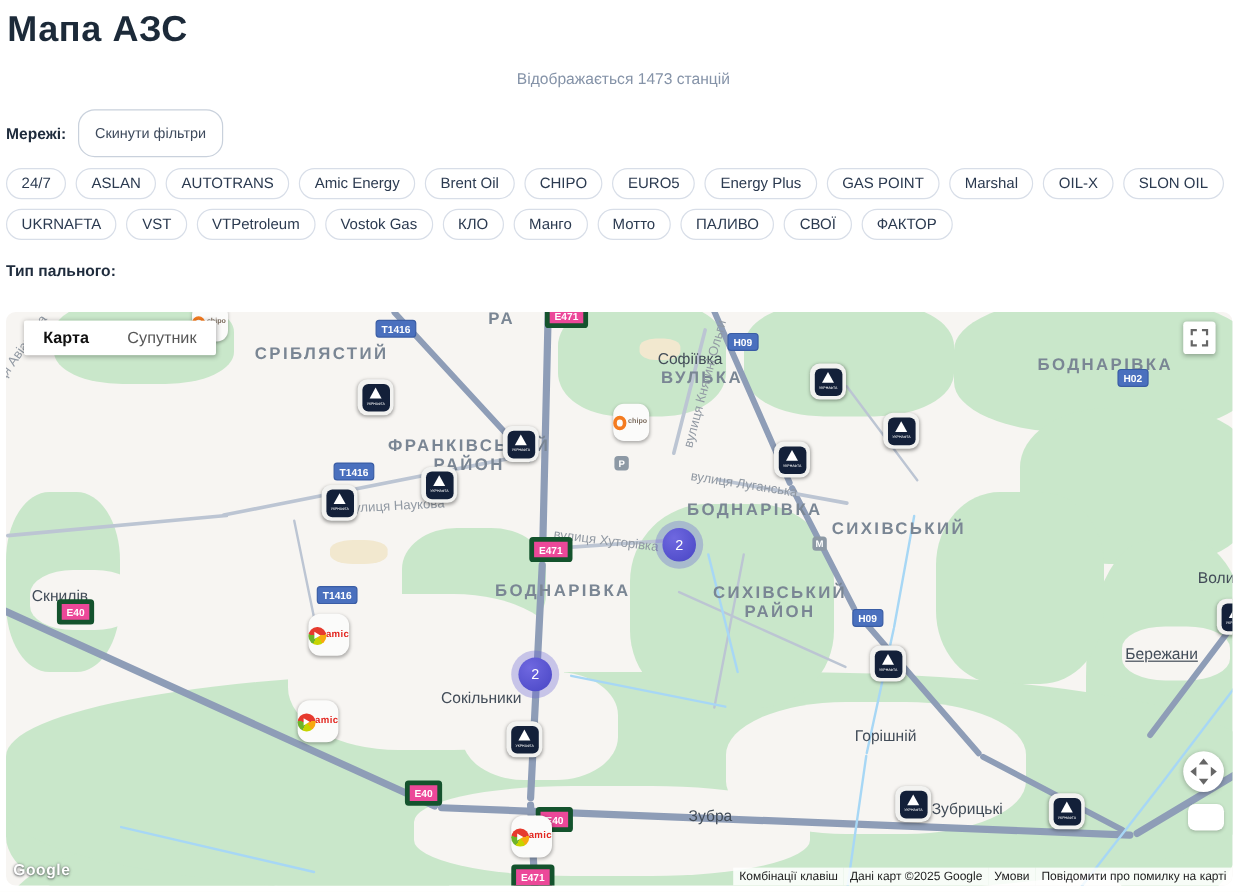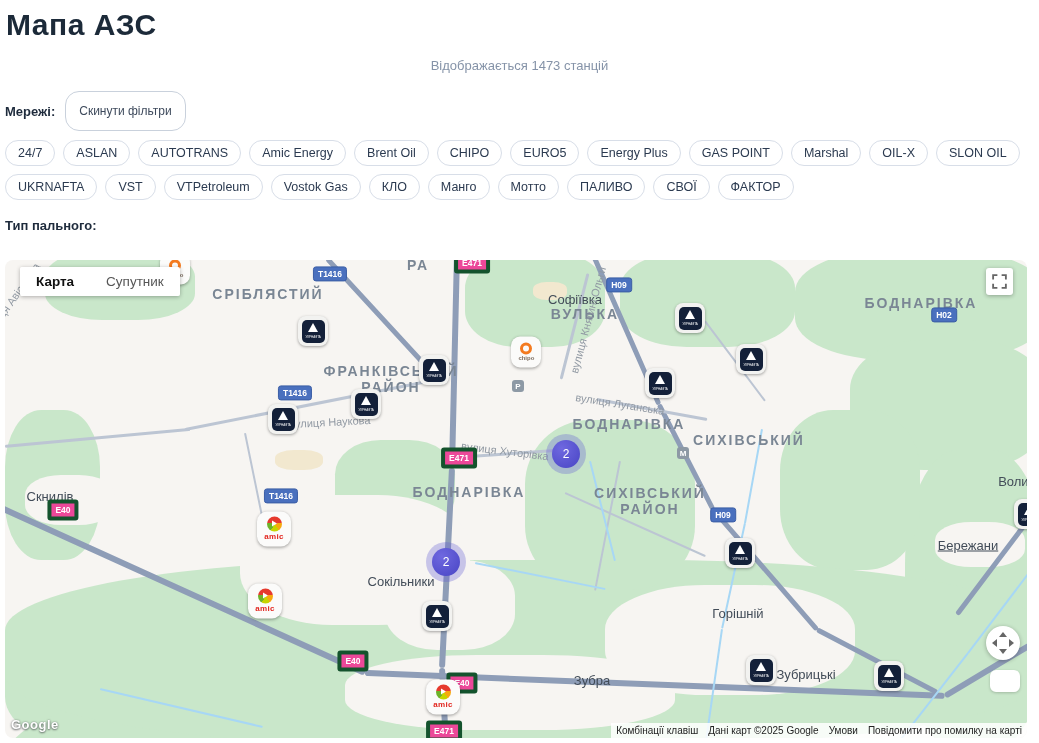--- a/index.html
+++ b/index.html
@@ -30,21 +30,21 @@
   .plabel{position:absolute;transform:translate(-50%,-50%);white-space:pre-line;text-align:center;pointer-events:none}
   .district{font-size:14px;letter-spacing:2px;color:#7a8694;font-weight:700}
   .town{font-size:13px;color:#424c58;font-weight:500}
   .slabel{position:absolute;font-size:11px;color:#9199a3;white-space:nowrap}
   .rbadge{position:absolute;transform:translate(-50%,-50%);font-size:8.5px;font-weight:700;color:#fff;padding:1.5px 4px;border-radius:3px;line-height:1.2}
   .rbadge.blue{background:#4a70be;border:1px solid #3a5da5}
   .rbadge.green{background:#ec4899;border:4px solid #14532d}
   .poi{position:absolute;transform:translate(-50%,-50%);width:12px;height:12px;border-radius:3px;background:#8d99a5;color:#fff;font-size:8px;display:flex;align-items:center;justify-content:center;font-weight:700}
 
   
-  .marker{position:absolute;transform:translate(-50%,-50%);display:flex;flex-direction:column;align-items:center;justify-content:center;cursor:pointer}
+  .marker{position:absolute;transform:translate(-50%,-50%);display:flex;align-items:center;justify-content:center;cursor:pointer}
   .m-ukrnafta{width:30px;height:30px;background:#f2f2f0;border-radius:8px;box-shadow:0 1px 3px rgba(0,0,0,.35)}
   .uk-in{width:23px;height:23px;background:#132039;border-radius:5px;display:flex;flex-direction:column;align-items:center;justify-content:center}
   .uk-tri{width:0;height:0;border-left:5px solid transparent;border-right:5px solid transparent;border-bottom:9px solid #fff}
   .uk-txt{font-size:7px;transform:scale(.42);color:#fff;white-space:nowrap;line-height:1;margin-top:1px}
   .m-chipo{width:30px;height:31px;background:#fbfbfa;border-radius:9px;box-shadow:0 1px 3px rgba(0,0,0,.3)}
   .ch-logo{width:12px;height:12px;border:3.5px solid #f47b20;border-radius:50%;margin-top:1px}
   .ch-txt{font-size:7px;transform:scale(.85);color:#7d6e60;font-weight:700;line-height:1.2}
   .m-amic{width:34px;height:35px;background:#fbfbfa;border-radius:10px;box-shadow:0 1px 3px rgba(0,0,0,.3)}
   .am-logo{width:15px;height:15px;border-radius:50%;background:conic-gradient(#e63a2e 0 22%,#f7a80f 22% 40%,#c6d400 40% 58%,#6db32a 58% 78%,#e63a2e 78% 100%);position:relative;margin-top:1px}
   .am-logo::after{content:"";position:absolute;left:5px;top:4px;width:0;height:0;border-left:5px solid #fff;border-top:3.5px solid transparent;border-bottom:3.5px solid transparent}

